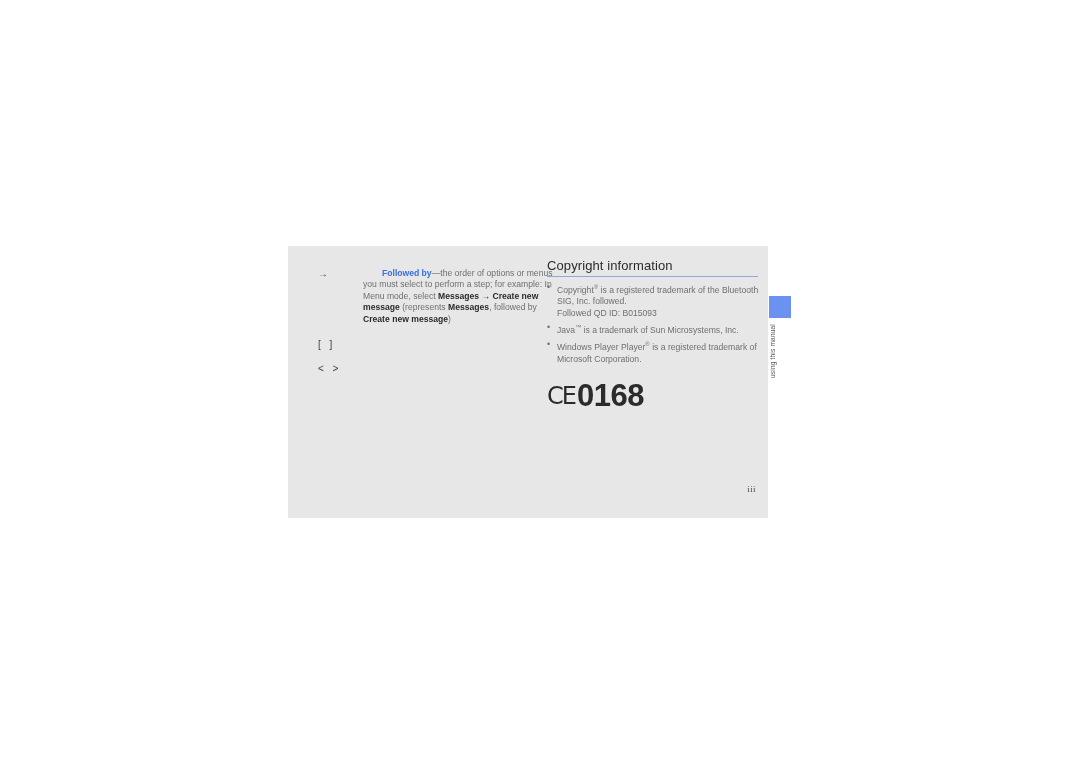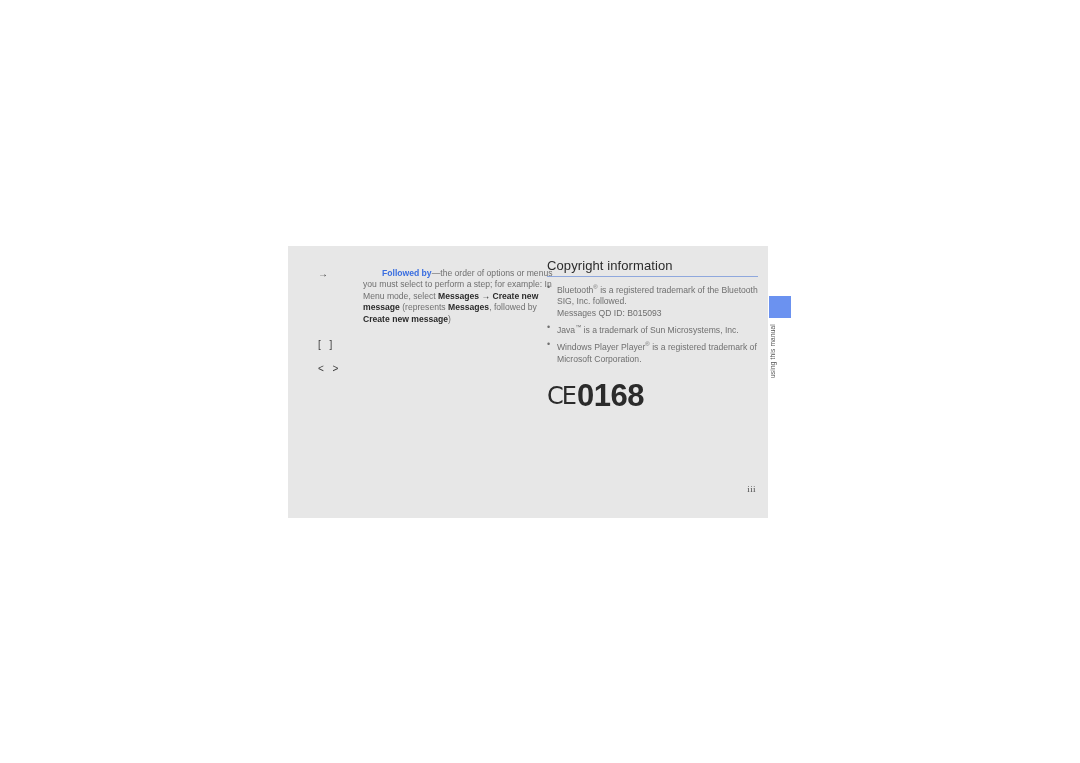--- a/index.html
+++ b/index.html
@@ -229,21 +229,21 @@
       <div class="conv-sym">&lt;  &gt;</div>
     </div>
 
   </div>
 
   <div class="right-col">
     <h2 class="copy-head">Copyright information</h2>
     <div class="head-rule"></div>
 
     <ul class="copy-list">
-      <li><span>Bluetooth</span><sup>®</sup><span> is a registered trademark of the Bluetooth SIG, Inc. followed.</span><br><span>Messages QD ID: B015093</span></li>
+      <li><span>Copyright</span><sup>®</sup><span> is a registered trademark of the Bluetooth SIG, Inc. followed.</span><br><span>Followed QD ID: B015093</span></li>
       <li><span>Java</span><sup>™</sup><span> is a trademark of Sun Microsystems, Inc.</span></li>
       <li><span>Windows Player Player</span><sup>®</sup><span> is a registered trademark of Microsoft Corporation.</span></li>
     </ul>
 
     <div class="ce-mark">
       <span class="ce-letters">CE</span>
       <span class="ce-number">0168</span>
     </div>
   </div>
 

